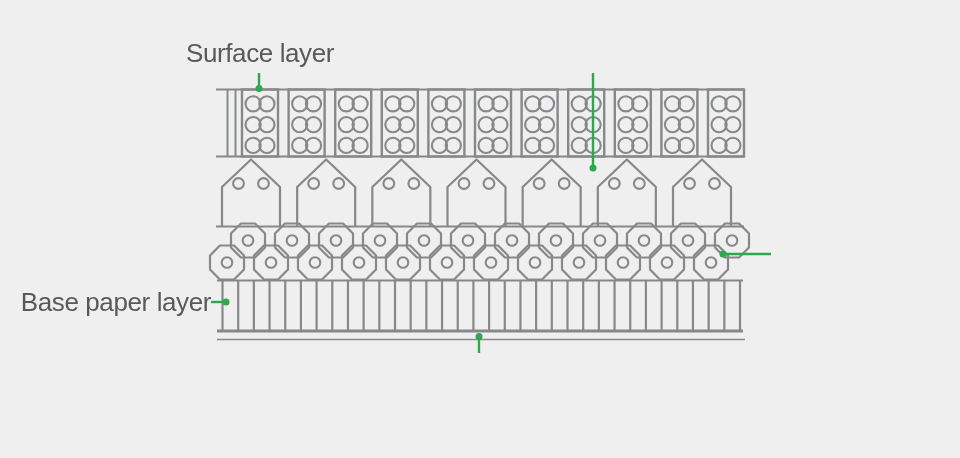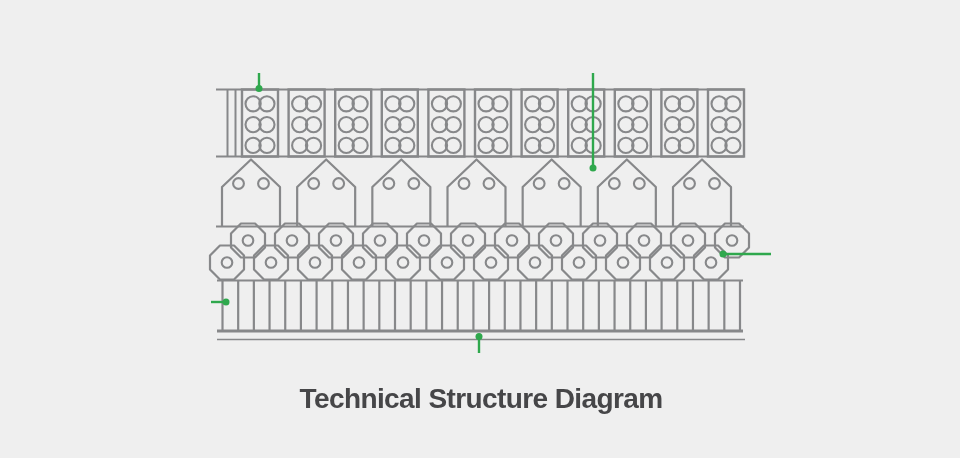--- a/index.html
+++ b/index.html
@@ -243,21 +243,22 @@
       <g stroke="#2fa84d" stroke-width="2.4">
         <line x1="211" y1="302" x2="226" y2="302"></line>
         <circle cx="226" cy="302" r="3.5" fill="#2fa84d" stroke="none"></circle>
       </g>
       <g stroke="#2fa84d" stroke-width="2.4">
         <line x1="479" y1="336.5" x2="479" y2="353"></line>
         <circle cx="479" cy="336.5" r="3.5" fill="#2fa84d" stroke="none"></circle>
       </g>
     </svg>
 
+  <div class="lbl center" style="left:260px;top:40px">Surface layer</div>
 
 
   <div class="lbl" style="left:754px;top:221px">
   </div>
 
-
-
-  <div id="title" style="left:481px;top:384px">Technical Structure Diagram</div>
+  <div class="lbl" style="right:749px;top:289px">Base paper layer</div>
+
+
 </div>
 
 </body></html>

